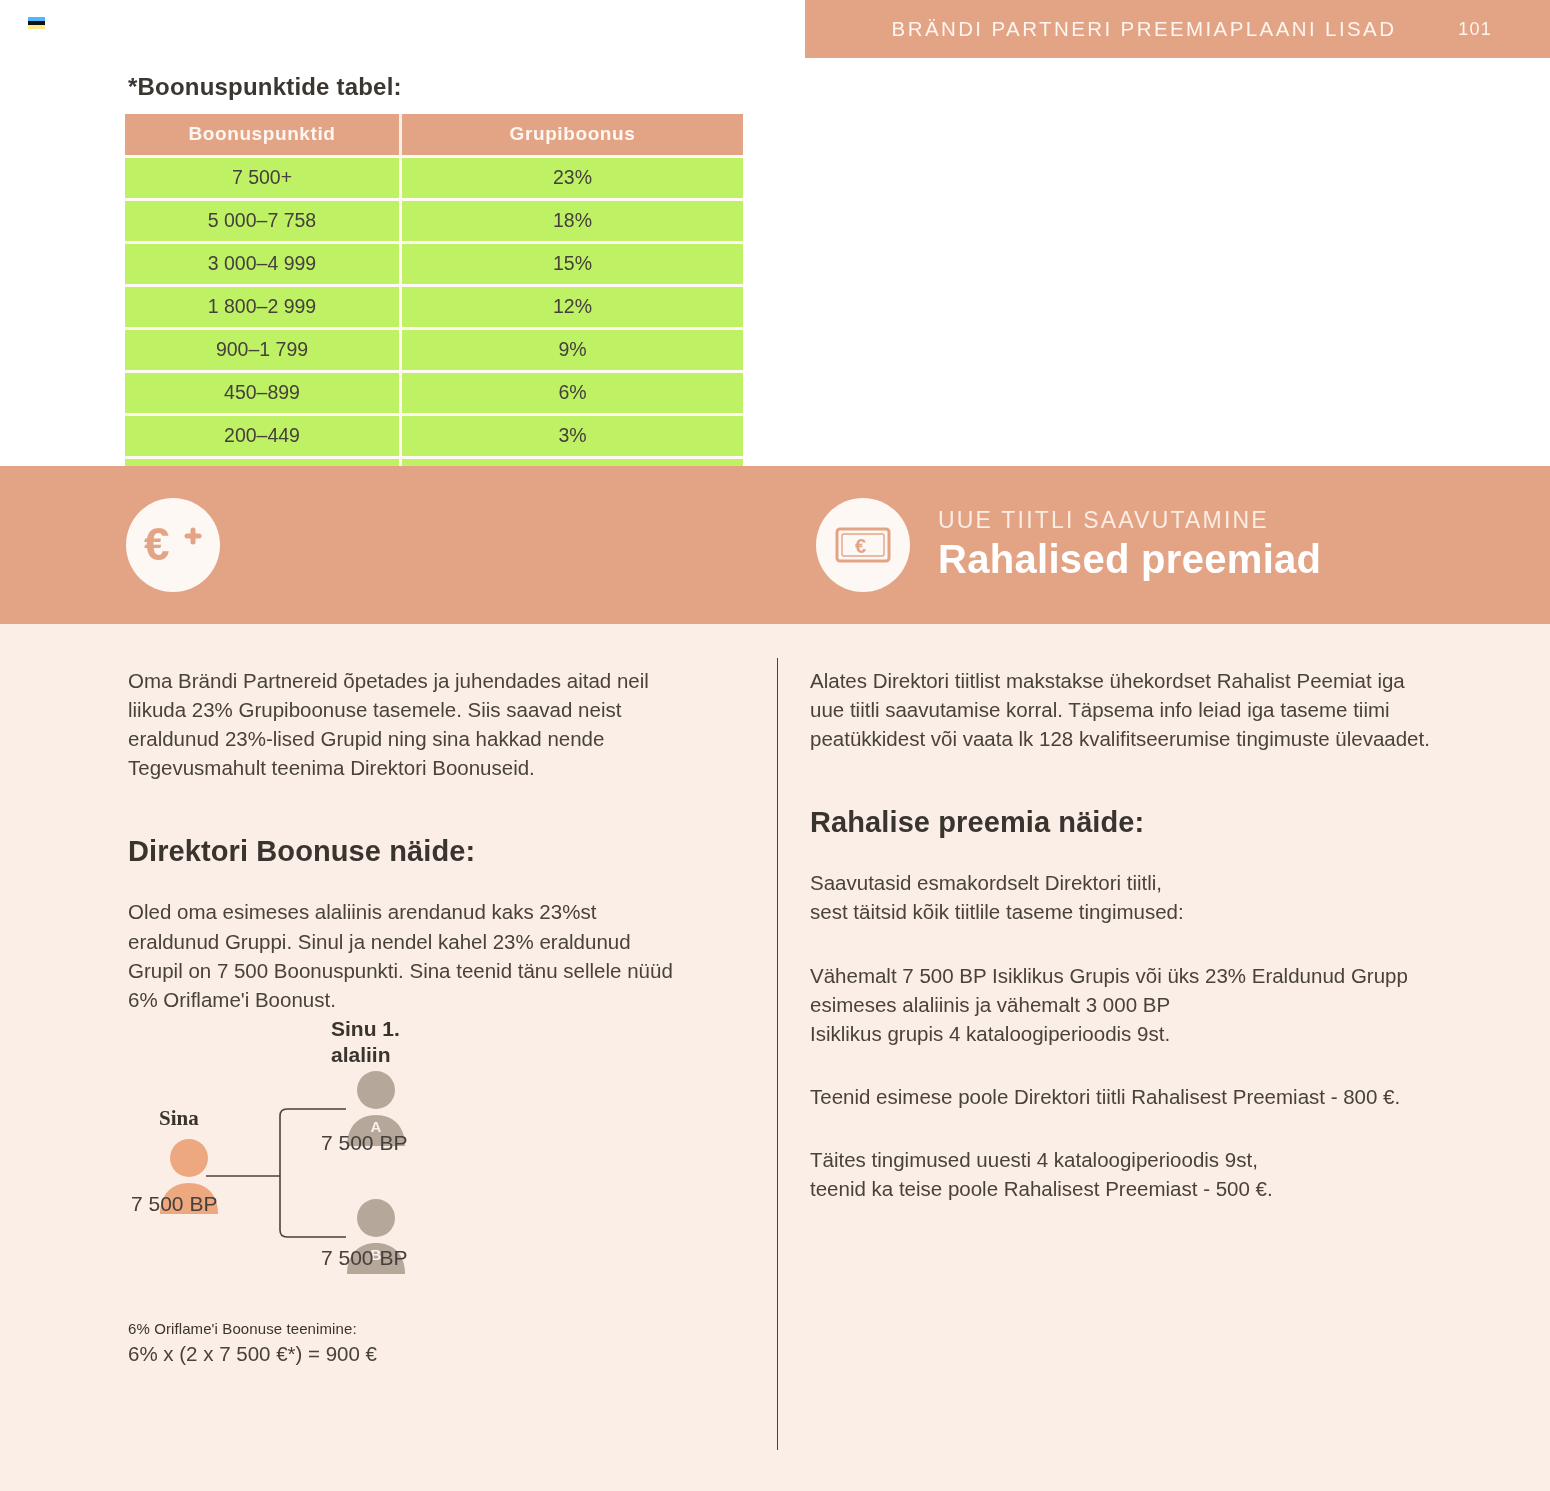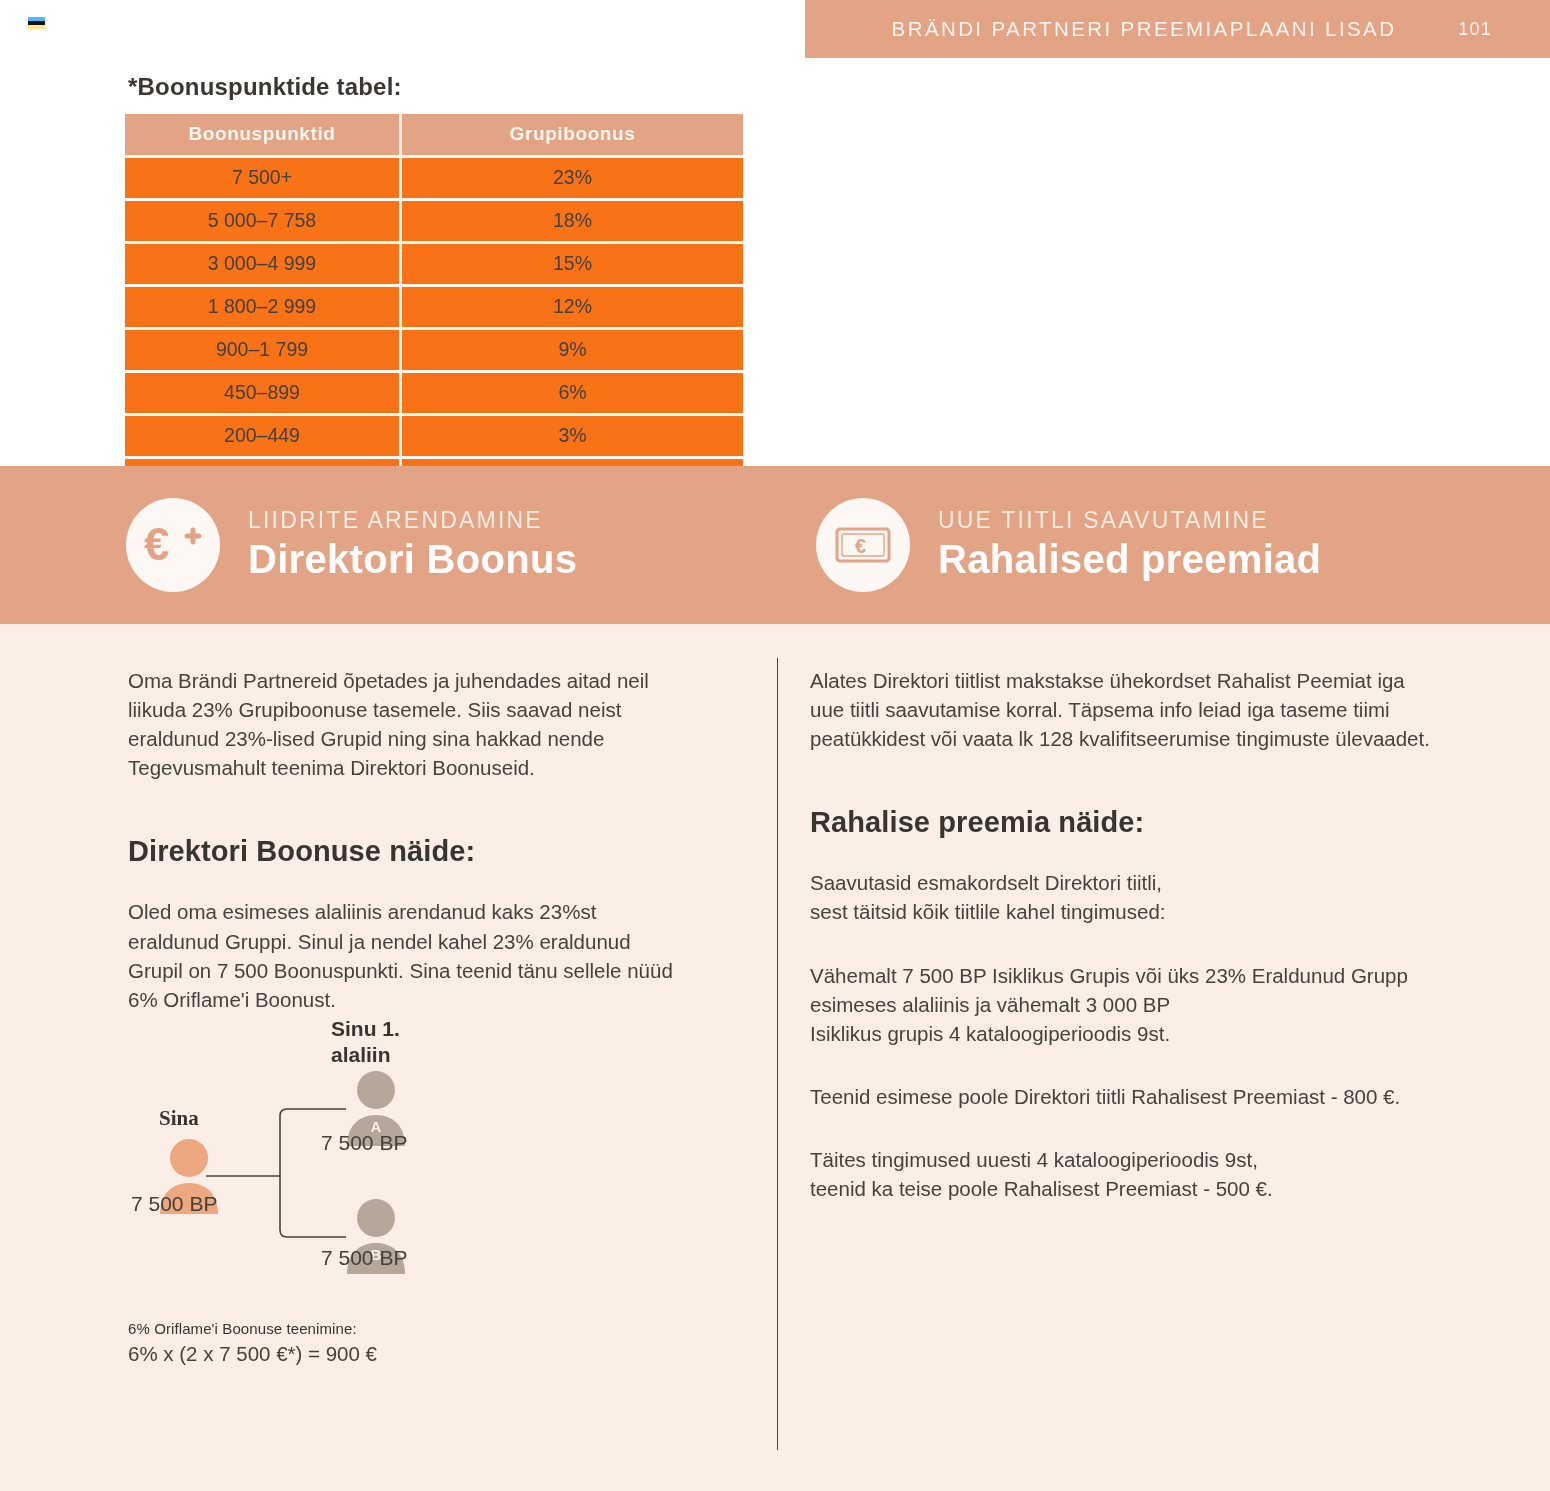--- a/index.html
+++ b/index.html
@@ -85,21 +85,21 @@
     color: #FDF6F1;
     font-size: 19px;
     font-weight: 600;
     letter-spacing: 0.6px;
     padding: 9px 0 10px 0;
     text-align: center;
   }
   .bp-table th.c1 { width: 274px; }
   .bp-table th.c2 { width: 344px; border-left: 3px solid #FBEFE7; }
   .bp-table td {
-    background: #f97316;
+    background: #bef264;
     color: #45403B;
     font-size: 19.5px;
     text-align: center;
     padding: 8px 0 9px 0;
     border-top: 3px solid #FEF9F5;
   }
   .bp-table td.c2 { border-left: 3px solid #FEF9F5; }
   .bp-table tr:last-child td { border-bottom: 3px solid #FEF9F5; }
 
   
@@ -332,24 +332,20 @@
 
     <div class="banner-half left">
       <div class="banner-circle">
         <svg width="62" height="62" viewBox="0 0 62 62" aria-hidden="true">
           <text x="2" y="46" font-family="'Liberation Sans', sans-serif" font-size="46" font-weight="700" fill="#E3A485">€</text>
           <g stroke="#E3A485" stroke-width="5" stroke-linecap="round">
             <line x1="45" y1="22" x2="57" y2="22"></line>
             <line x1="51" y1="16" x2="51" y2="28"></line>
           </g>
         </svg>
-      </div>
-      <div class="banner-text">
-        <div class="banner-kicker">LIIDRITE ARENDAMINE</div>
-        <div class="banner-title">Direktori Boonus</div>
       </div>
     </div>
 
     <div class="banner-half right">
       <div class="banner-circle">
         <svg width="64" height="64" viewBox="0 0 64 64" aria-hidden="true">
           <rect x="6" y="16" width="52" height="32" rx="3" fill="none" stroke="#E3A485" stroke-width="3"></rect>
           <rect x="11" y="21" width="42" height="22" rx="2" fill="none" stroke="#E3A485" stroke-width="1.4"></rect>
           <text x="24" y="40" font-family="'Liberation Sans', sans-serif" font-size="20" font-weight="700" fill="#E3A485">€</text>
         </svg>
@@ -413,21 +409,21 @@
 
   <div class="formula">
     <div class="formula-head">6% Oriflame'i Boonuse teenimine:</div>
     <div class="formula-body">6% x (2 x 7 500 €*) = 900 €</div>
   </div>
 
   <div class="col right">
     <div class="para">Alates Direktori tiitlist makstakse ühekordset Rahalist Peemiat iga uue tiitli saavutamise korral. Täpsema info leiad iga taseme tiimi peatükkidest või vaata lk 128 kvalifitseerumise tingimuste ülevaadet.</div>
     <div class="subhead">Rahalise preemia näide:</div>
     <div class="para" style="white-space:pre-line;">Saavutasid esmakordselt Direktori tiitli,
-sest täitsid kõik tiitlile kahel tingimused:</div>
+sest täitsid kõik tiitlile taseme tingimused:</div>
     <div class="para spaced" style="white-space:pre-line;">Vähemalt 7 500 BP Isiklikus Grupis või üks 23% Eraldunud Grupp esimeses alaliinis ja vähemalt 3 000 BP
 Isiklikus grupis 4 kataloogiperioodis 9st.</div>
     <div class="para spaced">Teenid esimese poole Direktori tiitli Rahalisest Preemiast - 800 €.</div>
     <div class="para spaced" style="white-space:pre-line;">Täites tingimused uuesti 4 kataloogiperioodis 9st,
 teenid ka teise poole Rahalisest Preemiast - 500 €.</div>
   </div>
 
 </div>
 
 </body></html>

